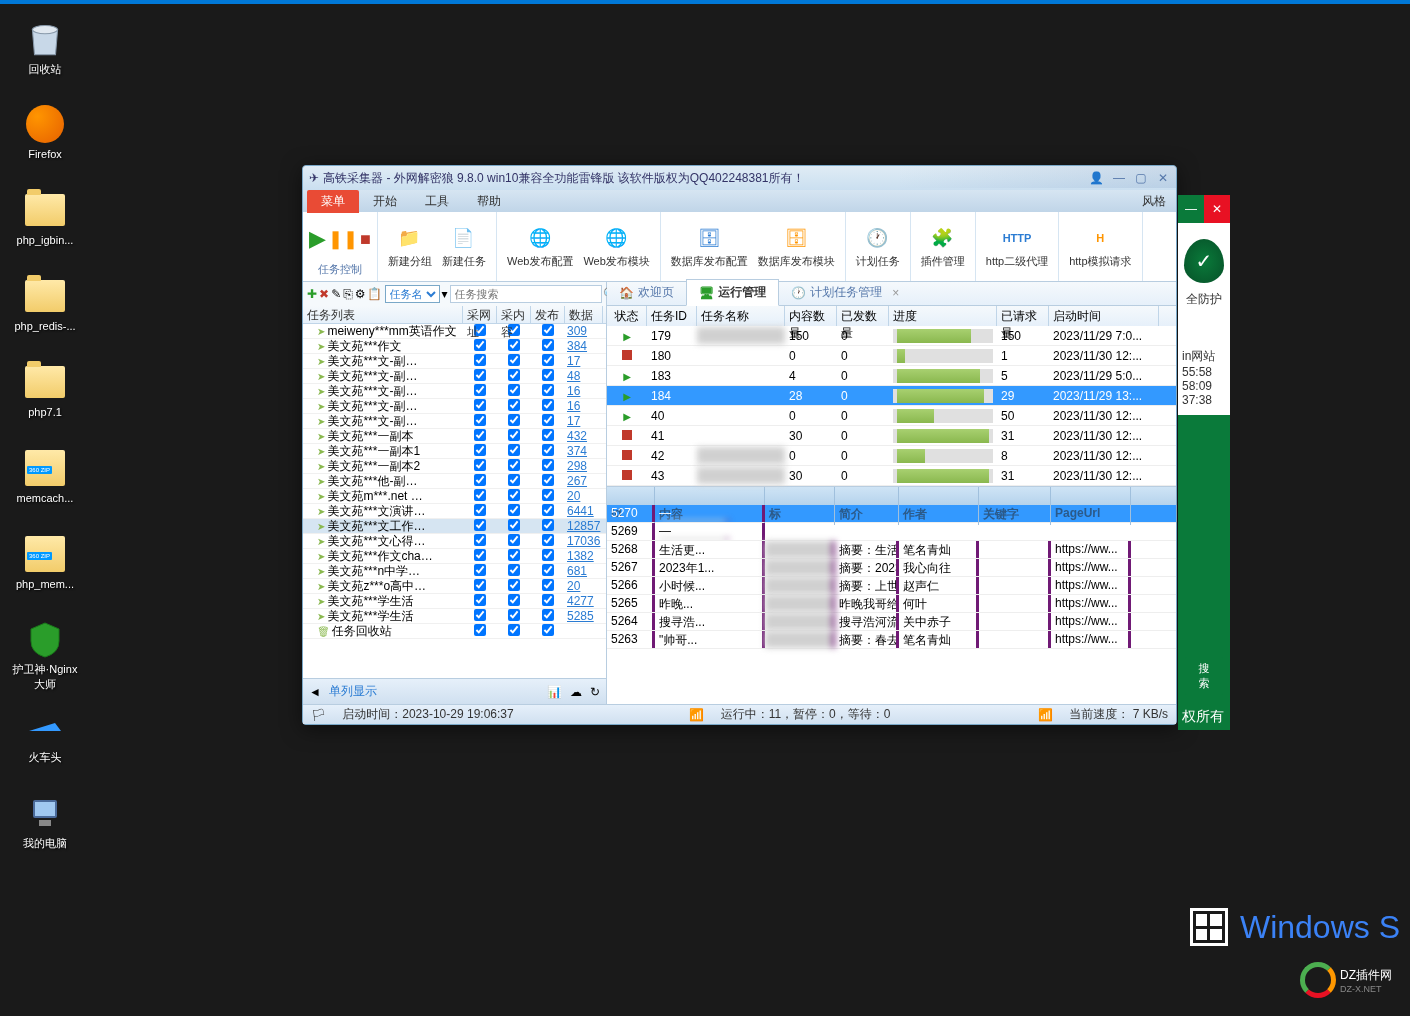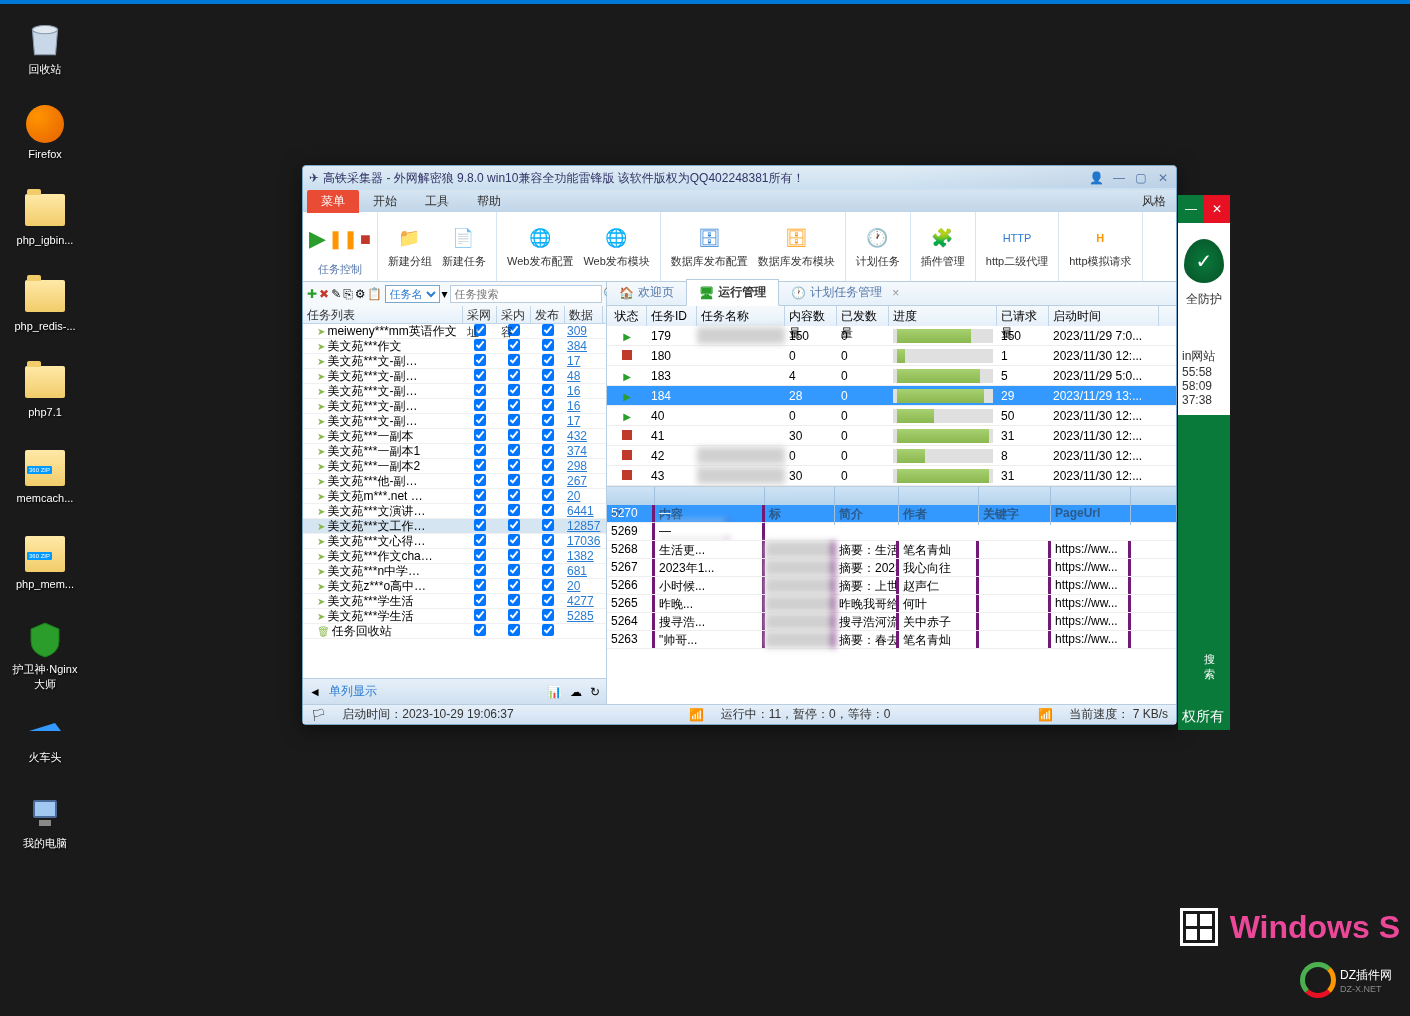--- a/index.html
+++ b/index.html
@@ -89,25 +89,25 @@
 .dc-k{width:72px}
 .dc-u{width:80px}
 .statusbar{height:20px;background:linear-gradient(#e6f0fa,#d0e0f0);border-top:1px solid #b8cde0;display:flex;align-items:center;padding:0 8px;font-size:11px;color:#333;gap:16px}
 .statusbar .sp{margin-left:auto}
 .win-right{position:absolute;top:195px;left:1178px;width:52px;height:535px;background:#0a7a3a;color:#fff;overflow:hidden}
 .win-right .hd{height:28px;background:#0a7a3a;display:flex;justify-content:flex-end}
 .win-right .hd span{width:26px;height:28px;display:flex;align-items:center;justify-content:center;cursor:pointer}
 .win-right .hd .cx{background:#e81123}
 .win-right .bd{background:#fff;color:#333;padding:8px 4px;font-size:11px}
 .shield{width:40px;height:44px;margin:8px auto;background:radial-gradient(#0a7a3a,#065028);border-radius:50% 50% 50% 50%/60% 60% 40% 40%;display:flex;align-items:center;justify-content:center}
-.win-right .btn{background:#0a7a3a;color:#fff;padding:4px 10px;margin:12px;border-radius:2px;text-align:center;font-size:11px}
+.win-right .btn{background:#0a7a3a;color:#fff;padding:4px 10px;margin:3px;border-radius:2px;text-align:center;font-size:11px}
 .watermark{position:absolute;bottom:70px;right:10px;display:flex;align-items:center;gap:12px;color:#fff}
 .watermark .wl{width:38px;height:38px;border:3px solid #fff;display:grid;grid-template-columns:1fr 1fr;grid-template-rows:1fr 1fr;gap:3px;padding:3px}
 .watermark .wl span{background:#fff}
-.watermark .wt{font-size:32px;font-weight:700;color:#ec4899}
+.watermark .wt{font-size:32px;font-weight:400;color:#3b82f6}
 .dz-logo{position:absolute;bottom:18px;right:18px;display:flex;align-items:center;gap:4px}
 .dz-logo .cc{width:36px;height:36px;border:5px solid #4caf50;border-right-color:#ff9800;border-bottom-color:#e81123;border-radius:50%}
 .dz-logo .tx{color:#fff;font-size:14px}
 .dz-logo .tx .sm{font-size:9px;color:#888;display:block}
 .recycle{width:42px;height:42px}
 .ffx{width:38px;height:38px;background:radial-gradient(circle at 30% 30%,#ff9500,#e66000);border-radius:50%;position:relative}
 .blur{filter:blur(3px);background:#d0d0d0;color:transparent!important}
 input[type=checkbox]{width:12px;height:12px}
 .headerbg{position:absolute;top:0;right:0;width:280px;height:22px;opacity:.15;background:linear-gradient(90deg,transparent,#5577aa)}
 </style>
@@ -268,21 +268,21 @@
         <div class="btns">
       <div class="tb-btn">
             <div class="bi">🧩</div>
             <div class="bl">插件管理</div>
           </div>
     </div>
       </div>
     <div class="rgroup">
         <div class="btns">
       <div class="tb-btn">
-            <div class="bi" style="color:#2b7cd3;font-size:11px;font-weight:normal">HTTP</div>
+            <div class="bi" style="color:#2b7cd3;font-size:11px;font-weight:bold">HTTP</div>
             <div class="bl">http二级代理</div>
           </div>
     </div>
       </div>
     <div class="rgroup">
         <div class="btns">
       <div class="tb-btn">
             <div class="bi" style="color:#ff9500;font-size:11px;font-weight:bold">H</div>
             <div class="bl">http模拟请求</div>
           </div>

